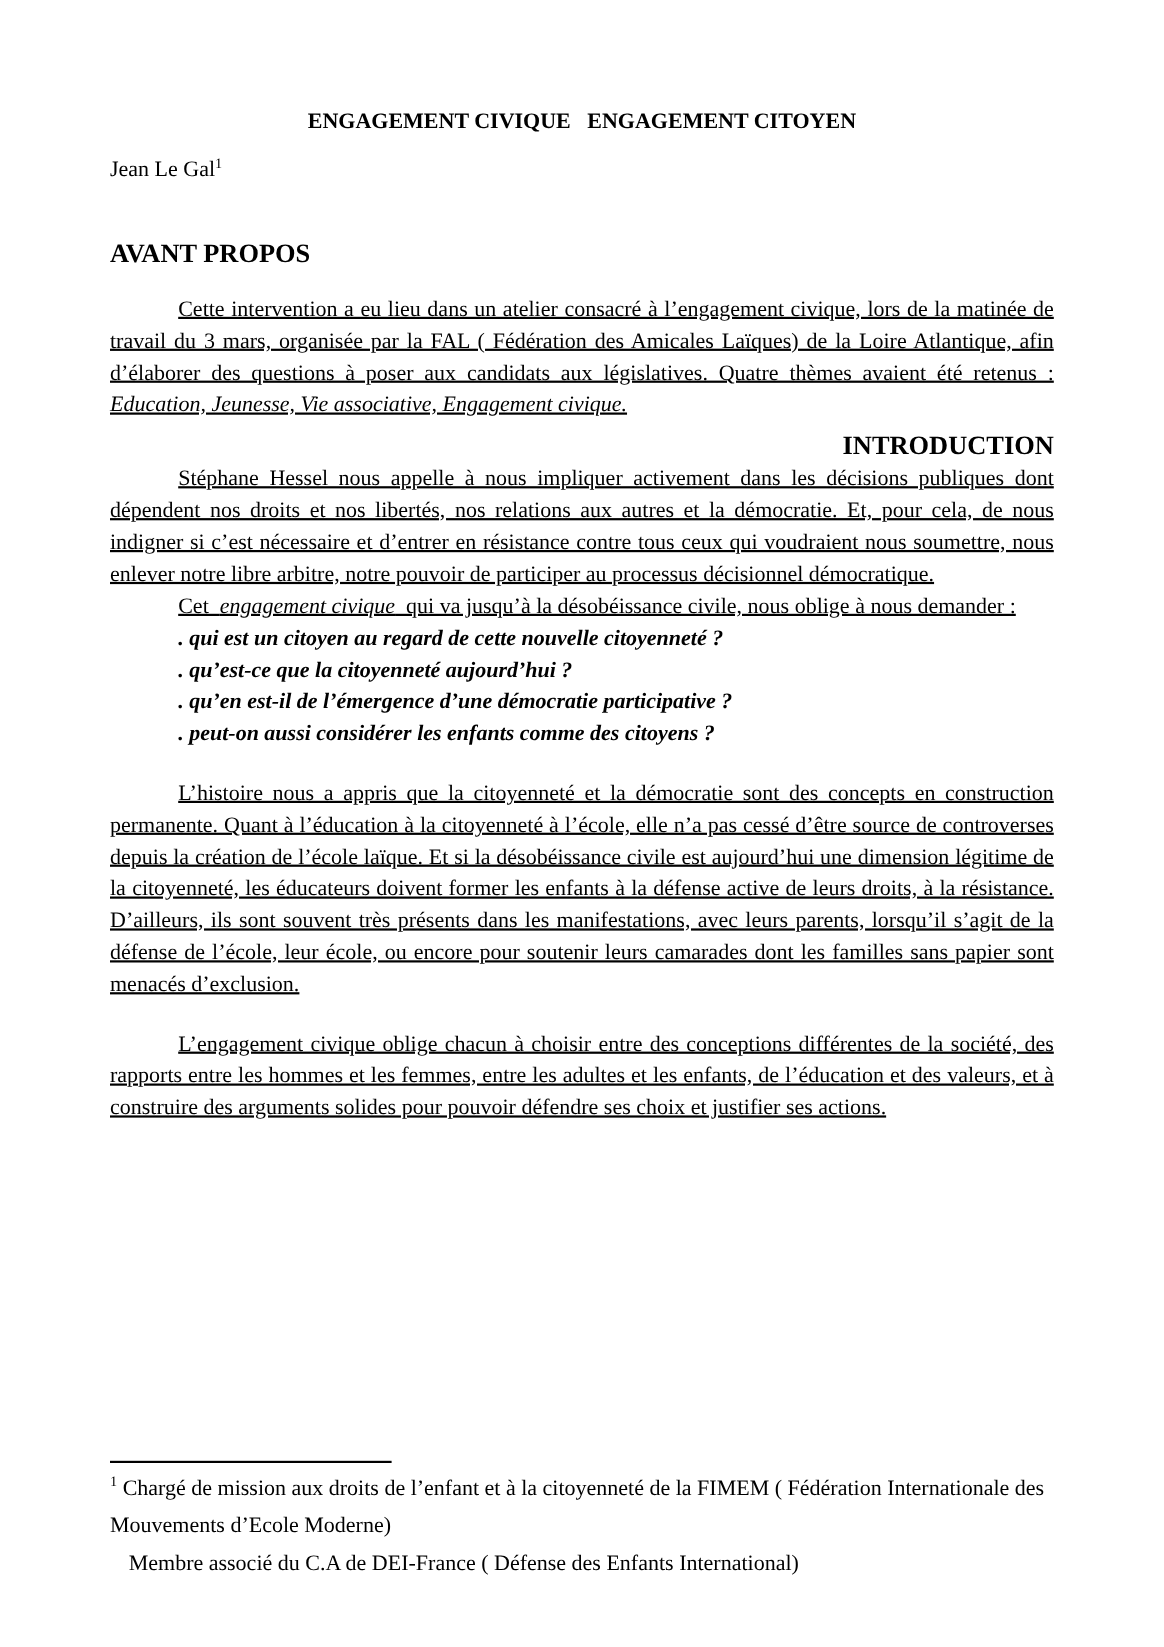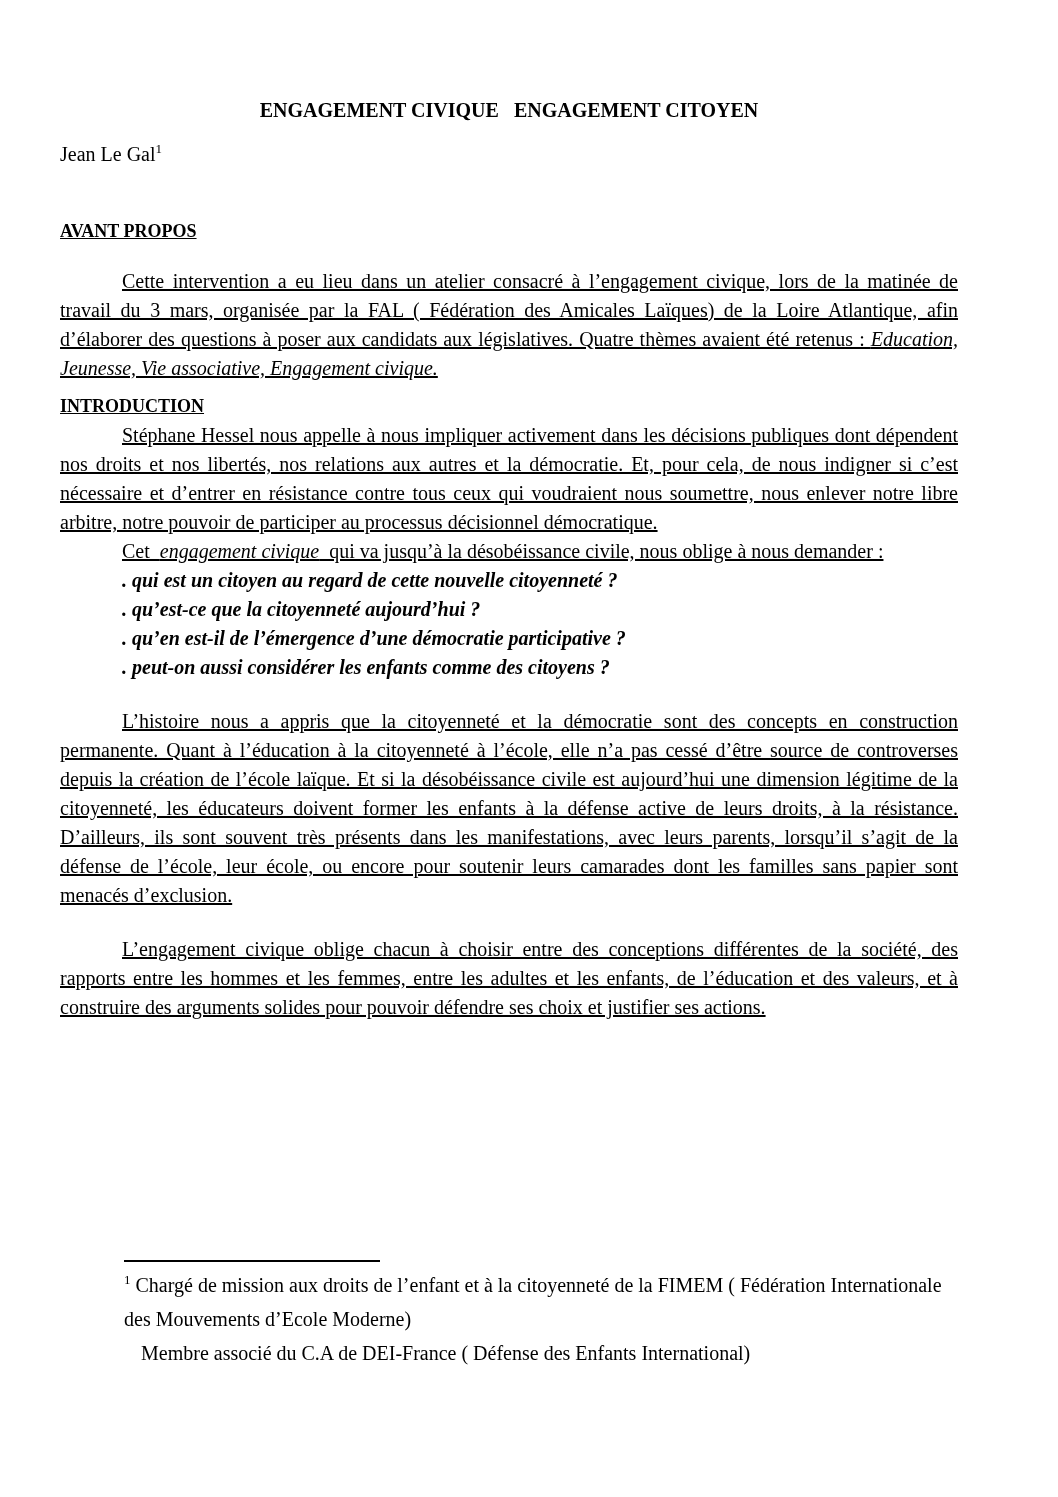--- a/index.html
+++ b/index.html
@@ -12,46 +12,45 @@
     width: 1058px;
     height: 1497px;
     background: #ffffff;
     color: #000000;
     font-family: "Liberation Serif", "DejaVu Serif", serif;
     font-size: 20px;
     line-height: 29px;
     overflow: hidden;
   }
   .content {
-    padding: 96px 100px 0 60px;
+    padding: 96px 100px 0 100px;
   }
   .doc-title {
     margin: 0;
     font-size: 20px;
     font-weight: bold;
     text-align: center;
     white-space: pre;
   }
   .author-line {
     margin-top: 15px;
     padding-right: 183px;
   }
   sup.fnref {
     font-size: 13px;
     line-height: 0;
     vertical-align: super;
   }
   .heading {
     margin: 0;
-    font-size: 18px;
+    font-size: 24px;
     font-weight: bold;
-    text-decoration: underline;
   }
   .h-avant   { margin-top: 48px; }
-  .h-intro   { margin-top: 9px;  }
+  .h-intro   { margin-top: 9px; text-align: right;  }
   p.body {
     margin: 0;
     text-align: justify;
     text-indent: 62px;
     text-decoration: underline;
   }
   p.gap-top   { margin-top: 21px; }
   p.gap-top2  { margin-top: 25px; }
   .quote-line {
     margin-top: 16px;
@@ -63,24 +62,23 @@
   p.prewrap { white-space: pre-wrap; }
   .question-line {
     padding-left: 62px;
     font-style: italic;
     font-weight: bold;
   }
   .footnote {
     position: absolute;
     left: 100px;
     right: 100px;
-    top: 1260px;
+    top: 1328px;
     font-size: 20px;
     line-height: 34px;
-    margin-left: 24px;
   }
   .footnote-rule {
     width: 256px;
     border-top: 2px solid #000000;
     margin-bottom: 6px;
   }
   .footnote p { margin: 0; }
   .fn-line2 { padding-left: 17px; }
   i.seg { font-style: italic; }
 </style>

